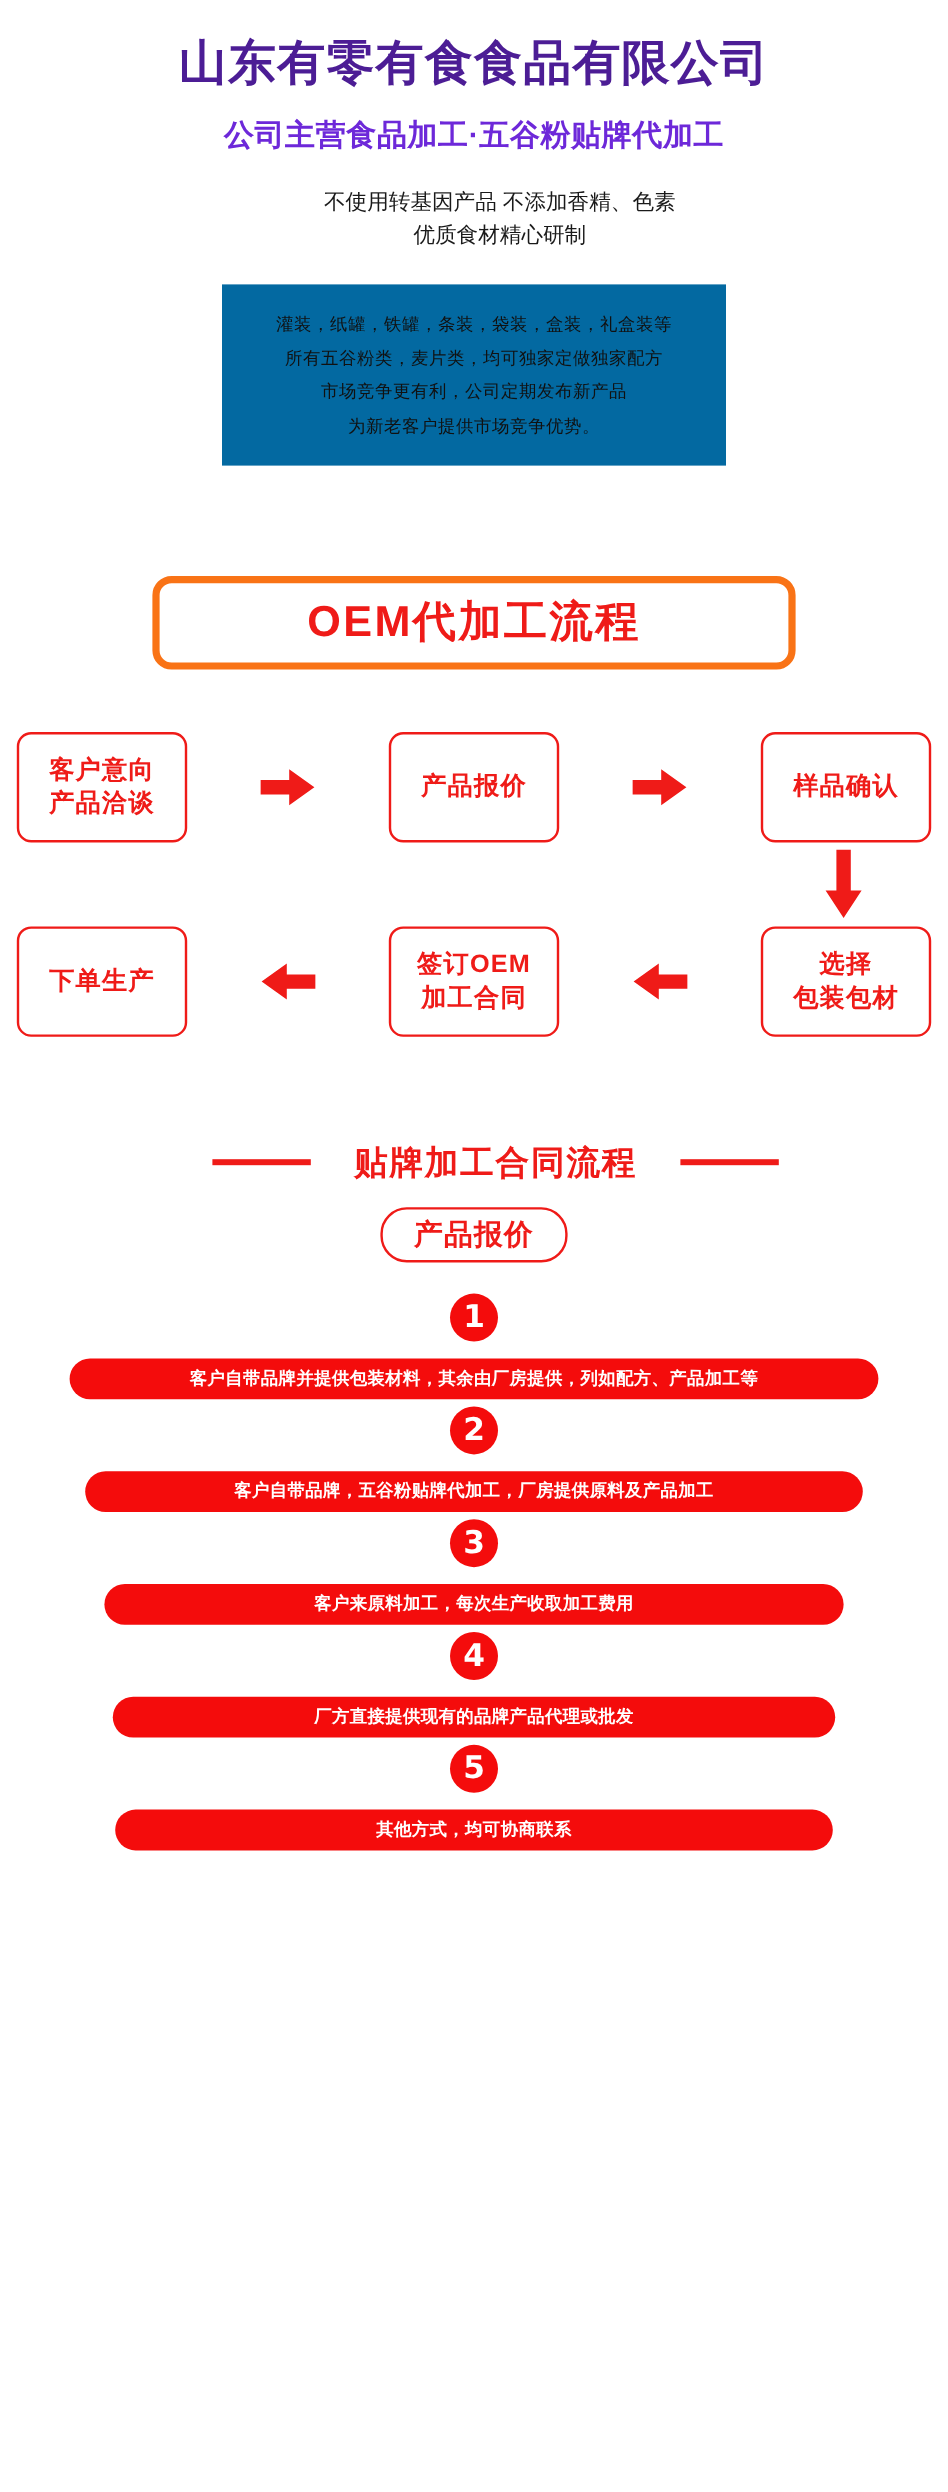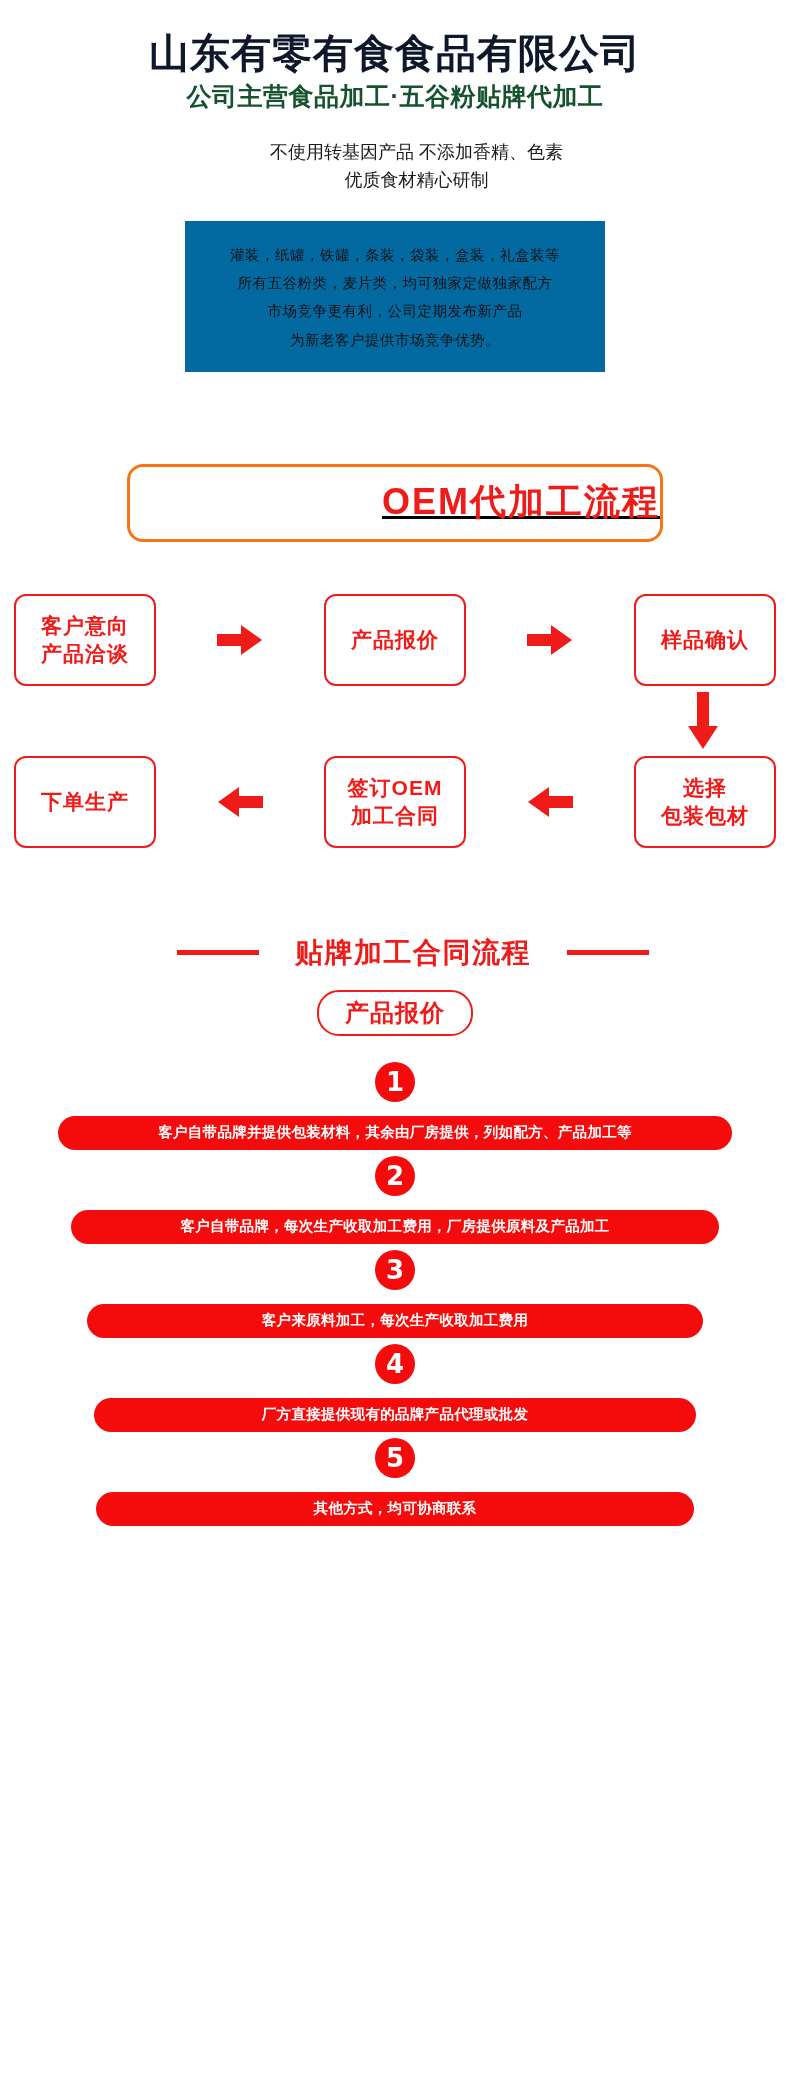--- a/index.html
+++ b/index.html
@@ -19,30 +19,30 @@
 
   
   .header {
     padding-top: 30px;
     text-align: center;
   }
 
   .company-title {
     font-size: 40px;
     font-weight: bold;
-    color: #0f172a;
+    color: #4c1d95;
     letter-spacing: 1px;
     line-height: 1.15;
   }
 
   .company-subtitle {
-    margin-top: 4px;
+    margin-top: 20px;
     font-size: 25px;
     font-weight: bold;
-    color: #14532d;
+    color: #6d28d9;
     letter-spacing: 0.5px;
   }
 
   .tagline {
     margin-top: 26px;
     font-size: 18px;
     color: #1a1a1a;
     line-height: 1.55;
     font-weight: 500;
     padding-left: 43px;
@@ -73,26 +73,25 @@
   
   .oem-banner-wrap {
     margin-top: 92px;
     display: flex;
     justify-content: center;
   }
 
   .oem-banner {
     width: 536px;
     height: 78px;
-    border: 3px solid #f97316;
+    border: 6px solid #f97316;
     border-radius: 16px;
     display: flex;
     align-items: center;
-    justify-content: flex-end;
-    text-decoration: underline;
+    justify-content: center;
   }
 
   .oem-banner-text {
     font-size: 36px;
     font-weight: bold;
     color: #ef1b18;
     letter-spacing: 2px;
   }
 
   
@@ -357,21 +356,21 @@
     <div class="item">
       <div class="circle-num">1</div>
       <div class="item-bar w1">
         <span class="item-bar-text">客户自带品牌并提供包装材料，其余由厂房提供，列如配方、产品加工等</span>
       </div>
     </div>
 
     <div class="item">
       <div class="circle-num">2</div>
       <div class="item-bar w2">
-        <span class="item-bar-text">客户自带品牌，每次生产收取加工费用，厂房提供原料及产品加工</span>
+        <span class="item-bar-text">客户自带品牌，五谷粉贴牌代加工，厂房提供原料及产品加工</span>
       </div>
     </div>
 
     <div class="item">
       <div class="circle-num">3</div>
       <div class="item-bar w3">
         <span class="item-bar-text">客户来原料加工，每次生产收取加工费用</span>
       </div>
     </div>
 

